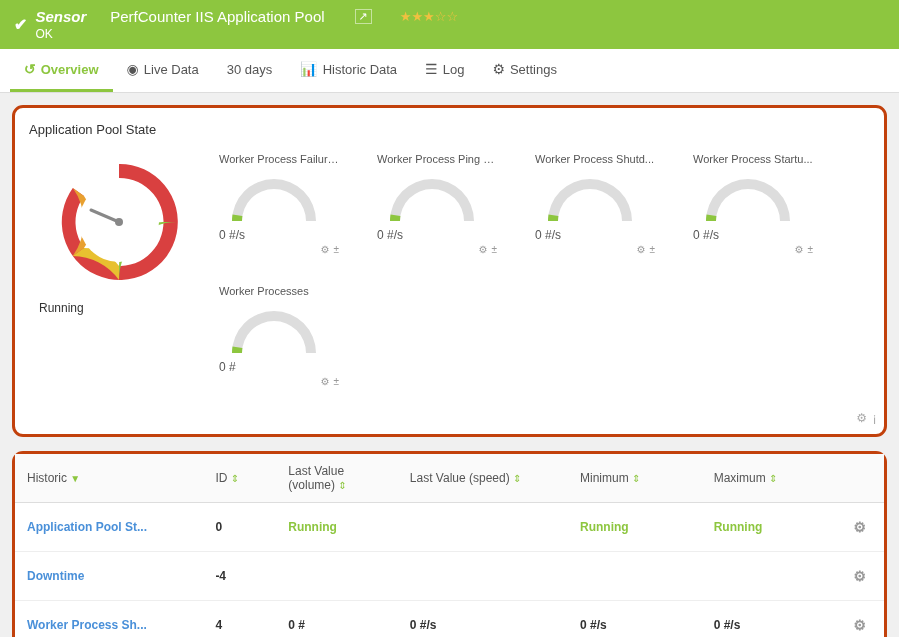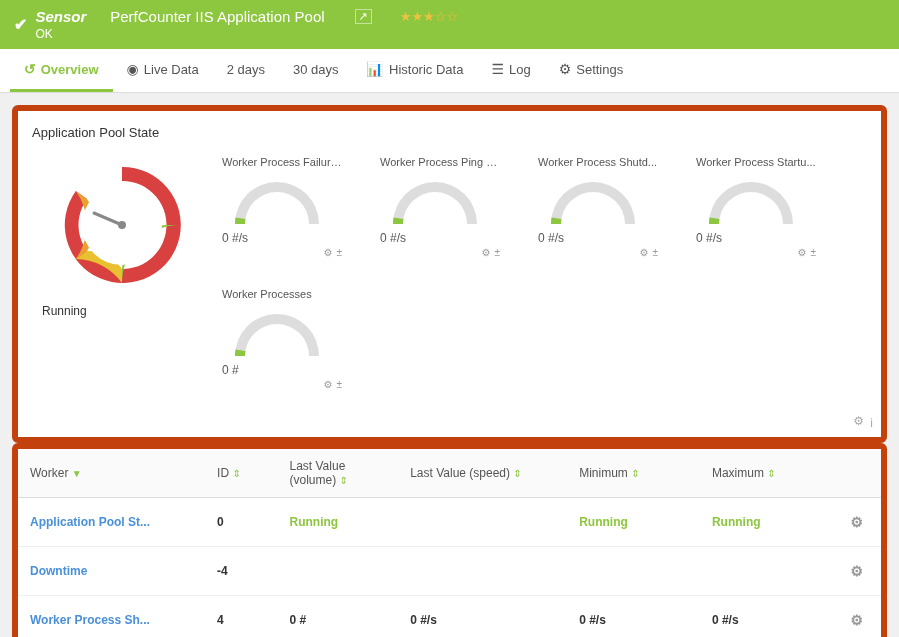--- a/index.html
+++ b/index.html
@@ -42,23 +42,23 @@
       font-weight: bold;
     }
     .nav-tab .tab-icon { font-size: 14px; }
 
     
     .main { padding: 12px; }
 
     
     .card {
       background: #fff;
-      border: 6px solid #c2410c;
-      border-radius: 6px;
-      margin-bottom: 0;
+      border: 3px solid #c2410c;
+      border-radius: 11px;
+      margin-bottom: 14px;
     }
 
     
     .gauge-card { padding: 14px; }
     .gauge-card-title { font-size: 13px; color: #333; margin-bottom: 10px; font-weight: normal; }
 
     .gauge-area {
       display: flex;
       align-items: flex-start;
       gap: 0;
@@ -199,23 +199,20 @@
 <div class="nav-tabs">
   <div class="nav-tab active">
     <span class="tab-icon">↺</span>
     <span>Overview</span>
   </div>
   <div class="nav-tab">
     <span class="tab-icon">◉</span>
     <span>Live Data</span>
   </div>
   <div class="nav-tab">
-    <span>2  days</span>
-  </div>
-  <div class="nav-tab">
     <span>30 days</span>
   </div>
   <div class="nav-tab">
     <span class="tab-icon">📊</span>
     <span>Historic Data</span>
   </div>
   <div class="nav-tab">
     <span class="tab-icon">☰</span>
     <span>Log</span>
   </div>
@@ -333,21 +330,21 @@
       <span class="bottom-icon">⚙</span>
       <span class="bottom-icon">ℹ</span>
     </div>
   </div>
 
   <div class="card table-card">
     <table class="data-table">
       <thead>
         <tr>
           <th class="col-channel">
-            <span>Worker</span>
+            <span>Historic</span>
             <span class="sort-icon"> ▼</span>
           </th>
           <th class="col-id">
             <span>ID</span>
             <span class="sort-icon"> ⇕</span>
           </th>
           <th class="col-lastval">
             <span>Last Value<br>(volume)</span>
             <span class="sort-icon"> ⇕</span>
           </th>

